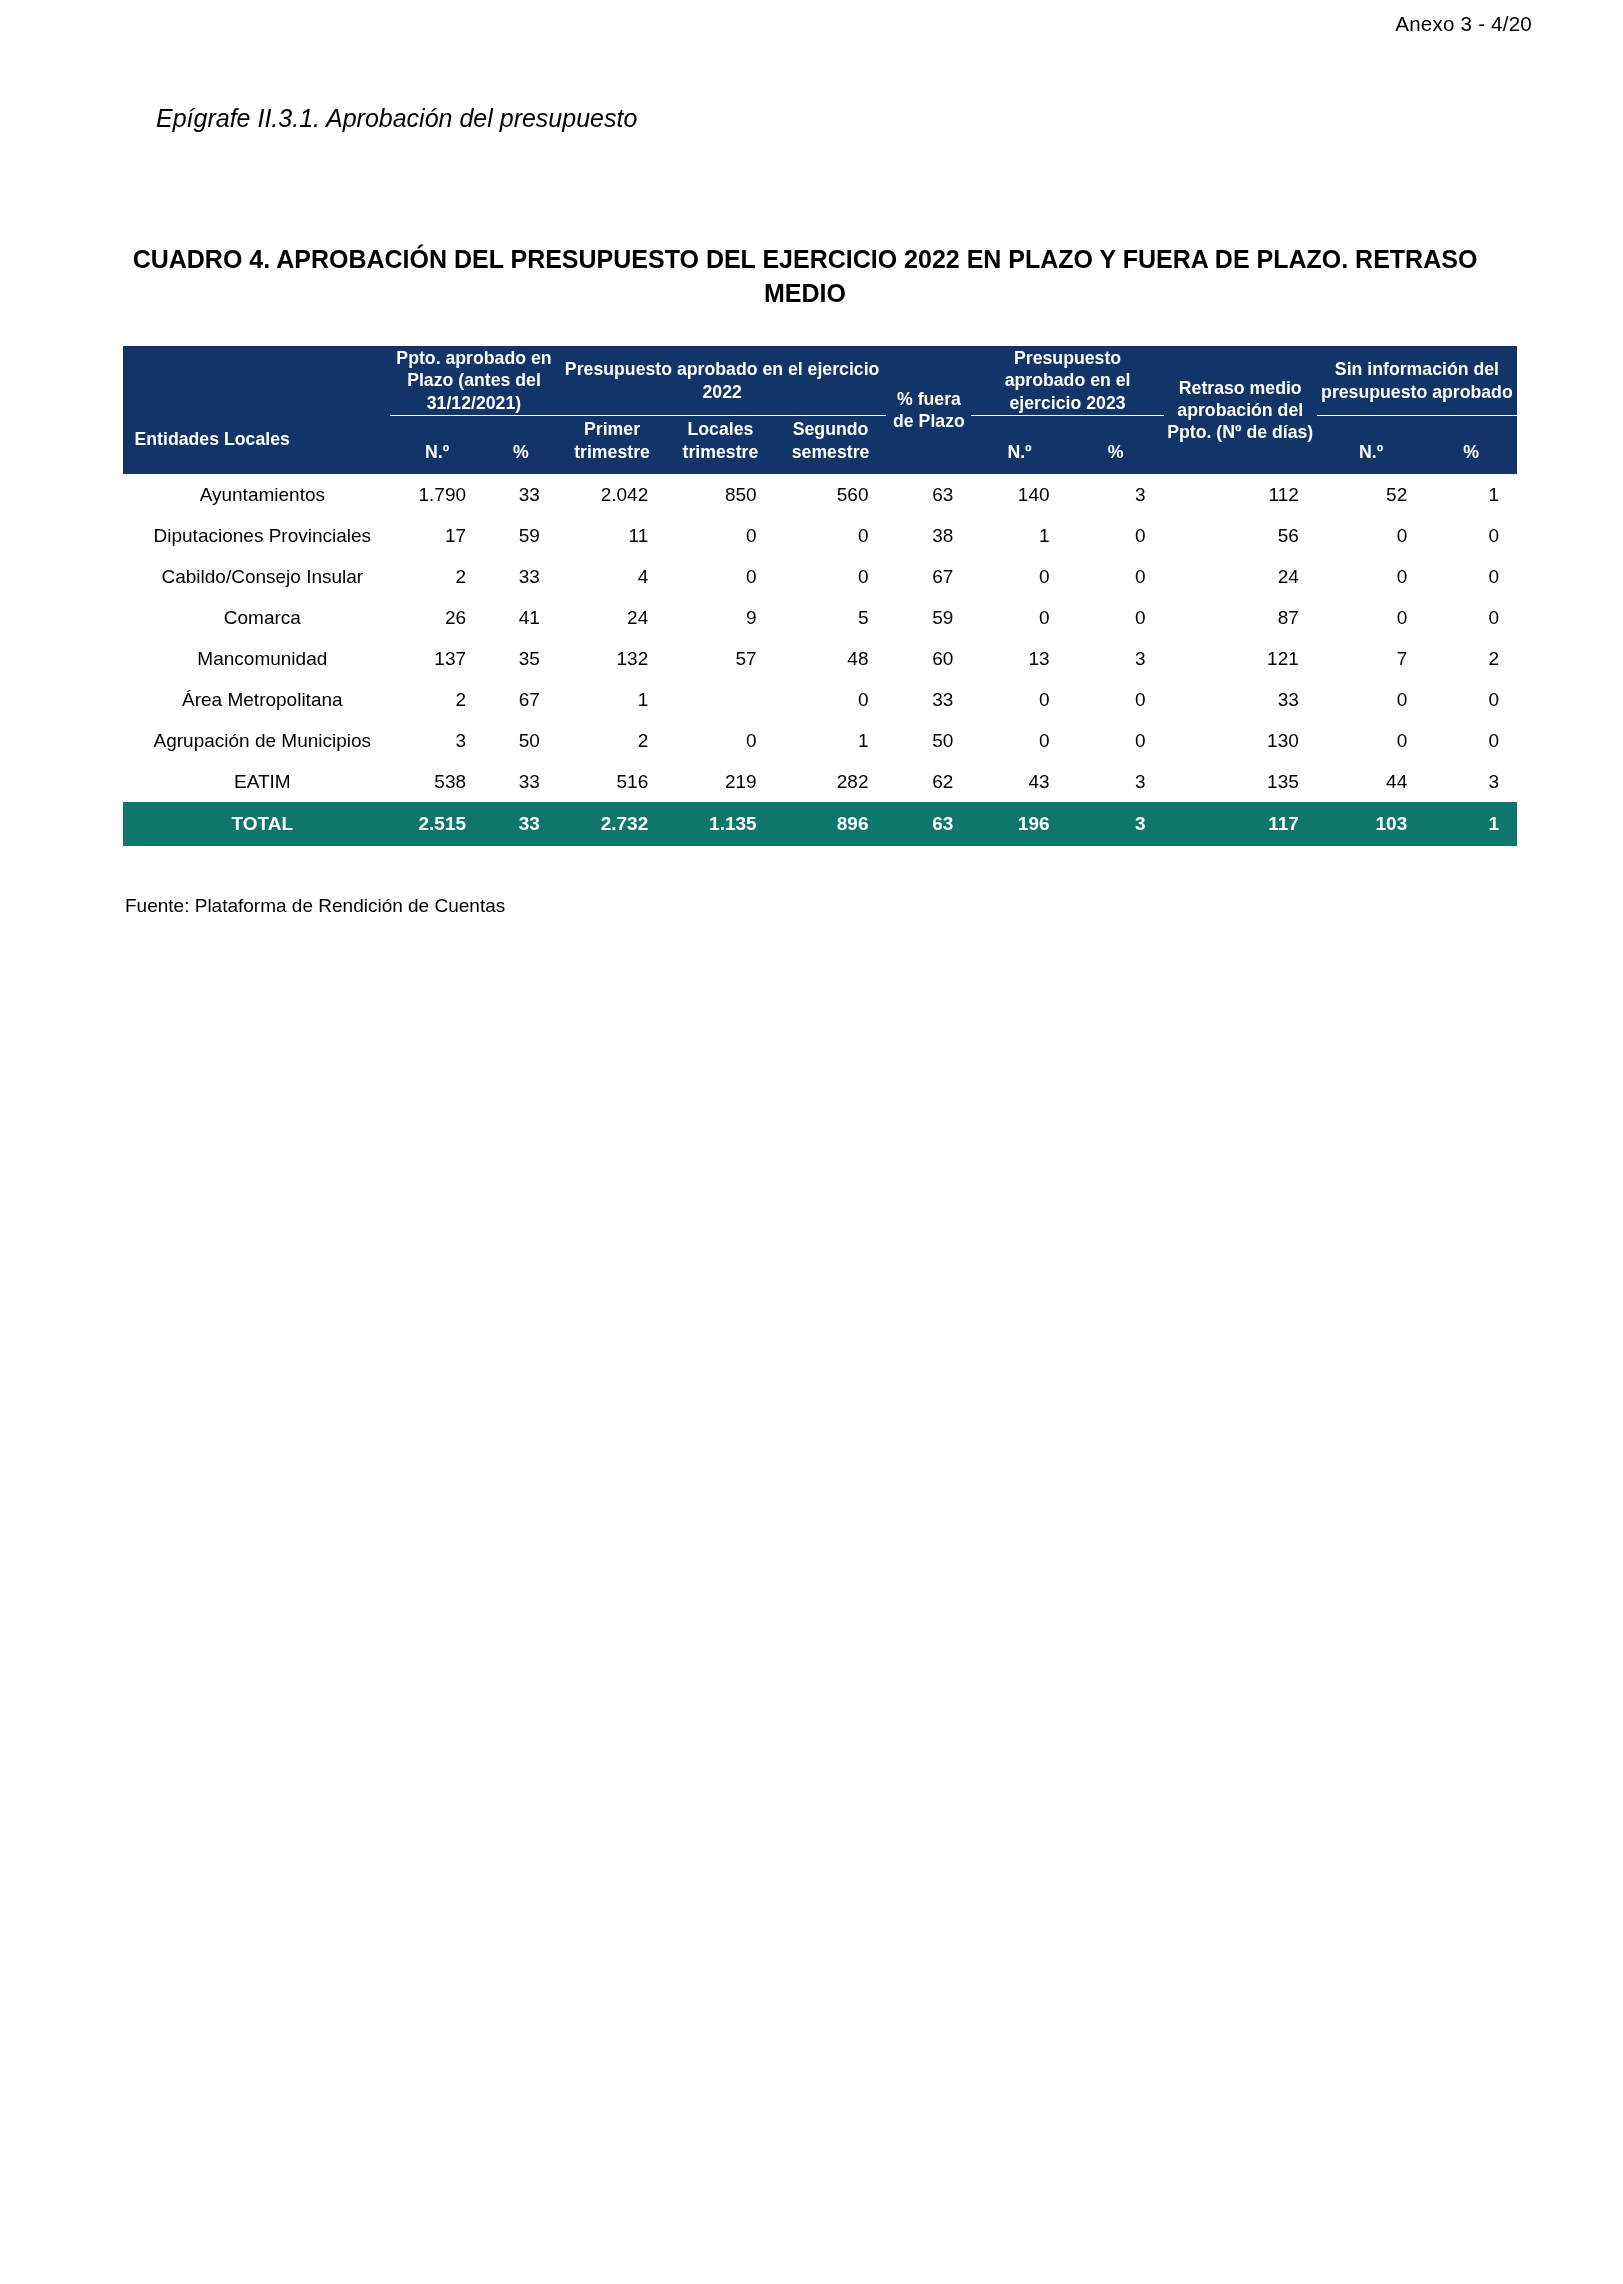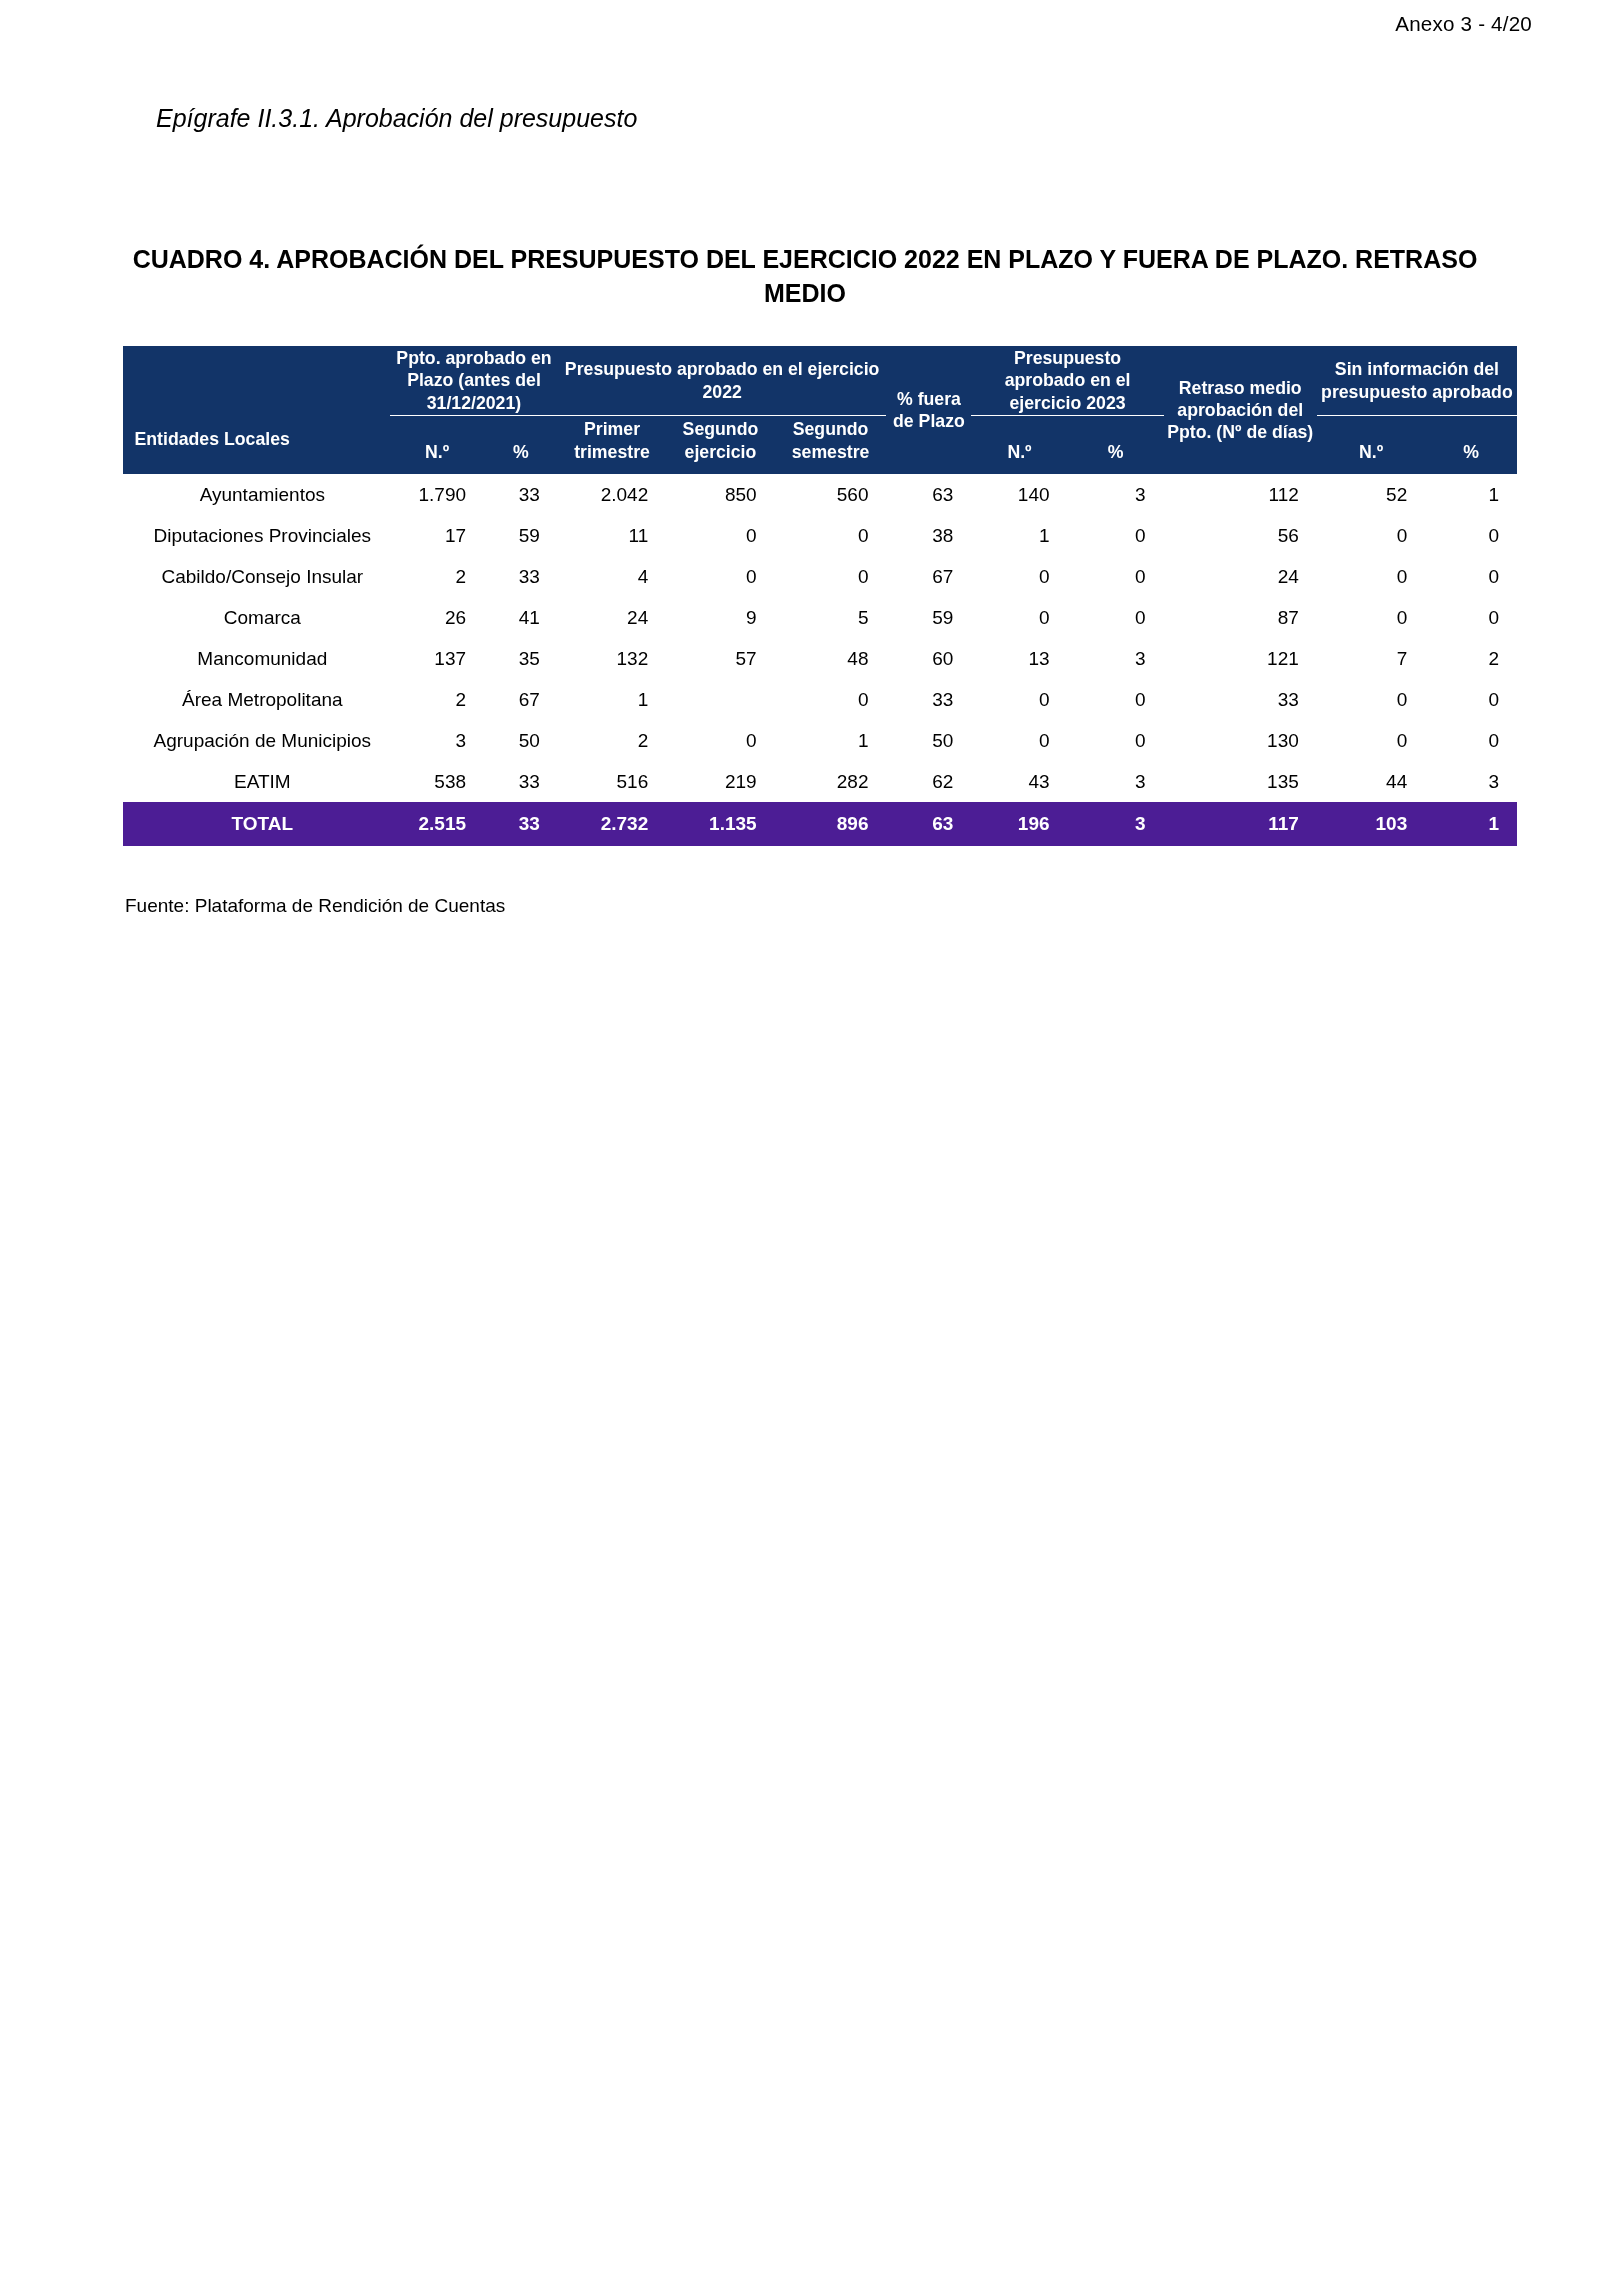--- a/index.html
+++ b/index.html
@@ -101,21 +101,21 @@
   }
   tbody td.label {
     text-align: center;
     padding-left: 11.5px;
   }
   tbody td.num {
     text-align: right;
     padding-right: 18px;
   }
   tbody tr.total td {
-    background: #4c1d95;
+    background: #0f766e;
     color: #ffffff;
     font-weight: bold;
     height: 44px;
   }
   .fuente {
     position: absolute;
     top: 895px;
     left: 125px;
     font-size: 19px;
   }
@@ -154,21 +154,21 @@
           <th class="grp" colspan="3">Presupuesto aprobado en el ejercicio 2022</th>
           <th class="tall" rowspan="2">% fuera de Plazo</th>
           <th class="grp" colspan="2">Presupuesto aprobado en el ejercicio 2023</th>
           <th class="tall" rowspan="2">Retraso medio aprobación del Ppto. (Nº de días)</th>
           <th class="grp" colspan="2">Sin información del presupuesto aprobado</th>
         </tr>
         <tr>
           <th class="sub">N.º</th>
           <th class="sub">%</th>
           <th class="sub">Primer trimestre</th>
-          <th class="sub">Segundo ejercicio</th>
+          <th class="sub">Locales trimestre</th>
           <th class="sub">Segundo semestre</th>
           <th class="sub">N.º</th>
           <th class="sub">%</th>
           <th class="sub">N.º</th>
           <th class="sub">%</th>
         </tr>
       </thead>
       <tbody>
         <tr>
           <td class="label">Ayuntamientos</td>

